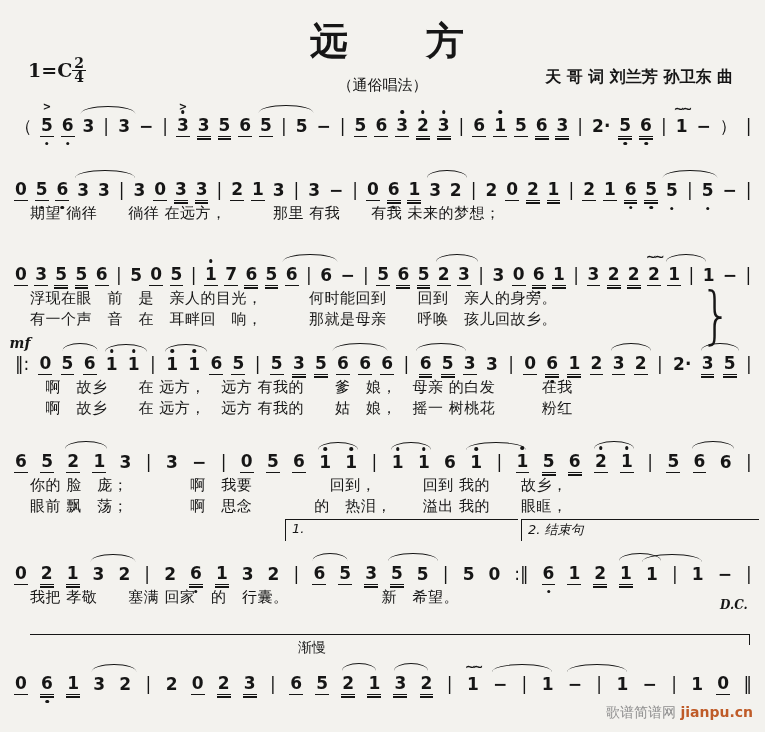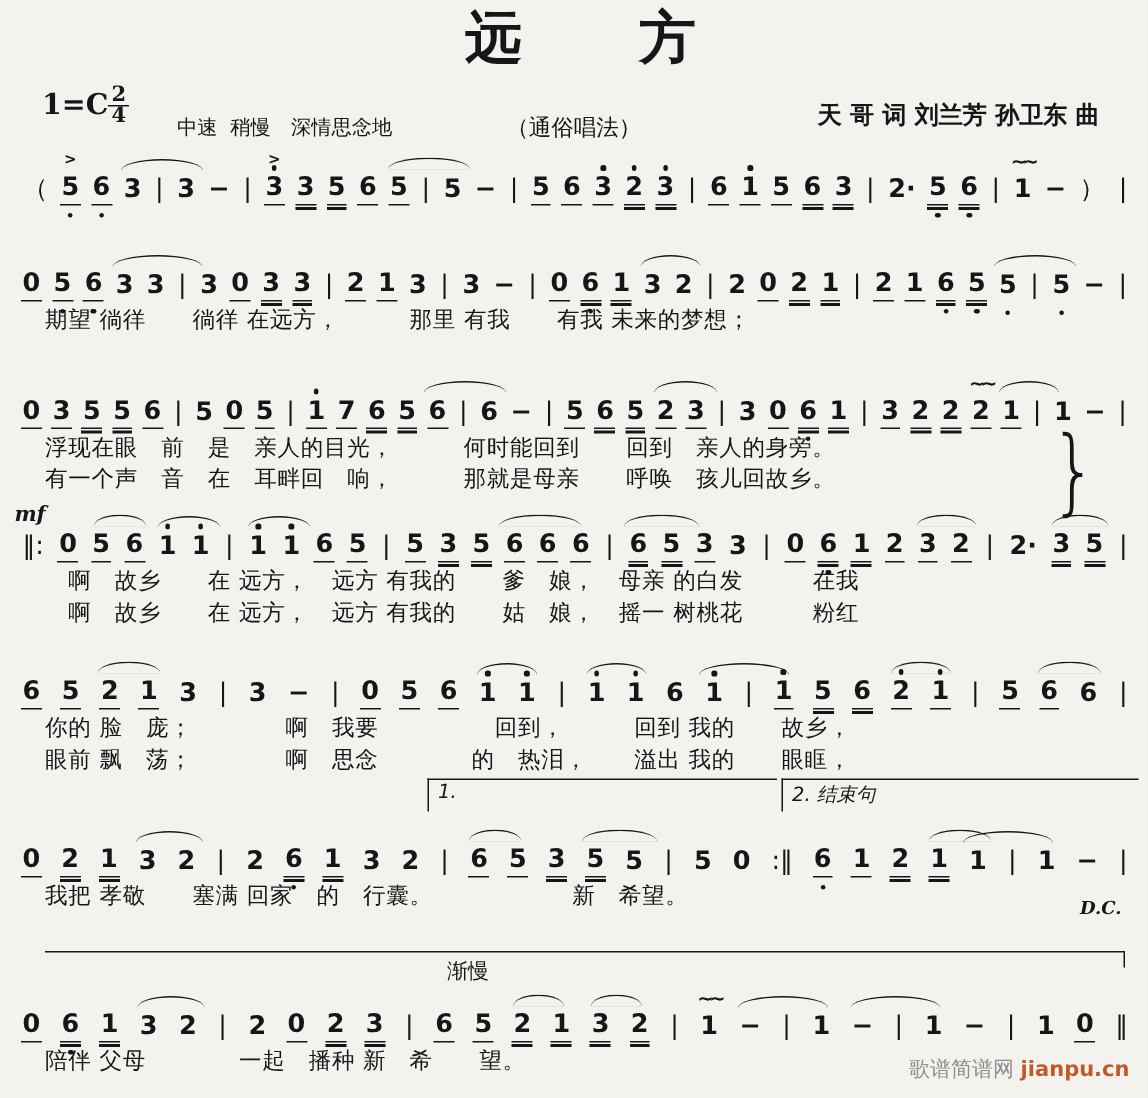--- a/index.html
+++ b/index.html
@@ -9,21 +9,21 @@
     --wm-orange:#bf5b28;
   }
   html,body{margin:0;padding:0;}
   body{background:#ddd;font-family:"DejaVu Sans","Liberation Sans",sans-serif;}
   .sheet{
     position:relative;width:765px;height:732px;margin:0 auto;
     background:var(--bg);color:var(--ink);overflow:hidden;
   }
   
   .title{
-    position:absolute;top:0px;left:0;width:100%;text-align:center;
+    position:absolute;top:16px;left:0;width:100%;text-align:center;
     font-family:"DejaVu Serif","Liberation Serif",serif;
     font-size:38px;font-weight:bold;letter-spacing:78px;padding-left:87px;
     box-sizing:border-box;white-space:pre;
   }
   .subtitle{
     position:absolute;top:44px;left:0;width:100%;text-align:center;
     font-size:15px;white-space:pre;margin-top:32px;
   }
   .keyrow{position:absolute;top:55px;left:28px;display:flex;align-items:center;gap:0;}
   .keysig{font-family:"DejaVu Serif","Liberation Serif",serif;font-size:19px;font-weight:bold;}
@@ -88,21 +88,20 @@
 
   <div class="keyrow">
     <span class="keysig">1=C</span>
     <span class="timesig">
       <span class="num">2</span>
       <span class="den">4</span>
     </span>
   </div>
 
   <div class="credits">天 哥 词 刘兰芳 孙卫东 曲</div>
-  <div class="tempo">中速  稍慢　深情思念地</div>
 
   <div id="systems">
       <div class="system">
         <div class="mline">
           <span class="tk bar"><span class="g">（</span></span>
           <span class="tk u1"><span class="g">5</span><i class="od ob"></i><i class="mk acc">&gt;</i></span>
           <span class="tk u1"><span class="g">6</span><i class="od ob"></i></span>
           <span class="tk"><span class="g">3</span><i class="mk arc" style="width: 55px; transform: translateX(calc(-50% + 20px));"></i></span>
           <span class="tk bar"><span class="g">|</span></span>
           <span class="tk"><span class="g">3</span></span>
@@ -365,21 +364,20 @@
           <span class="tk"><span class="g">1</span></span>
           <span class="tk"><span class="g">−</span><i class="mk arc" style="width: 60px; transform: translateX(calc(-50% + 22px));"></i></span>
           <span class="tk bar"><span class="g">|</span></span>
           <span class="tk"><span class="g">1</span></span>
           <span class="tk"><span class="g">−</span></span>
           <span class="tk bar"><span class="g">|</span></span>
           <span class="tk"><span class="g">1</span></span>
           <span class="tk u1"><span class="g">0</span></span>
           <span class="tk bar"><span class="g">‖</span></span>
         </div>
-        <div class="lyric">陪伴 父母　　　　一起　播种 新　希　　望。</div>
       </div>
     </div>
 
   <div class="brace">}</div>
 
   <div class="volta volta1">1.</div>
   <div class="volta volta2">2. 结束句</div>
 
   <div class="ritline"></div>
   <div class="ritlabel">渐慢</div>

